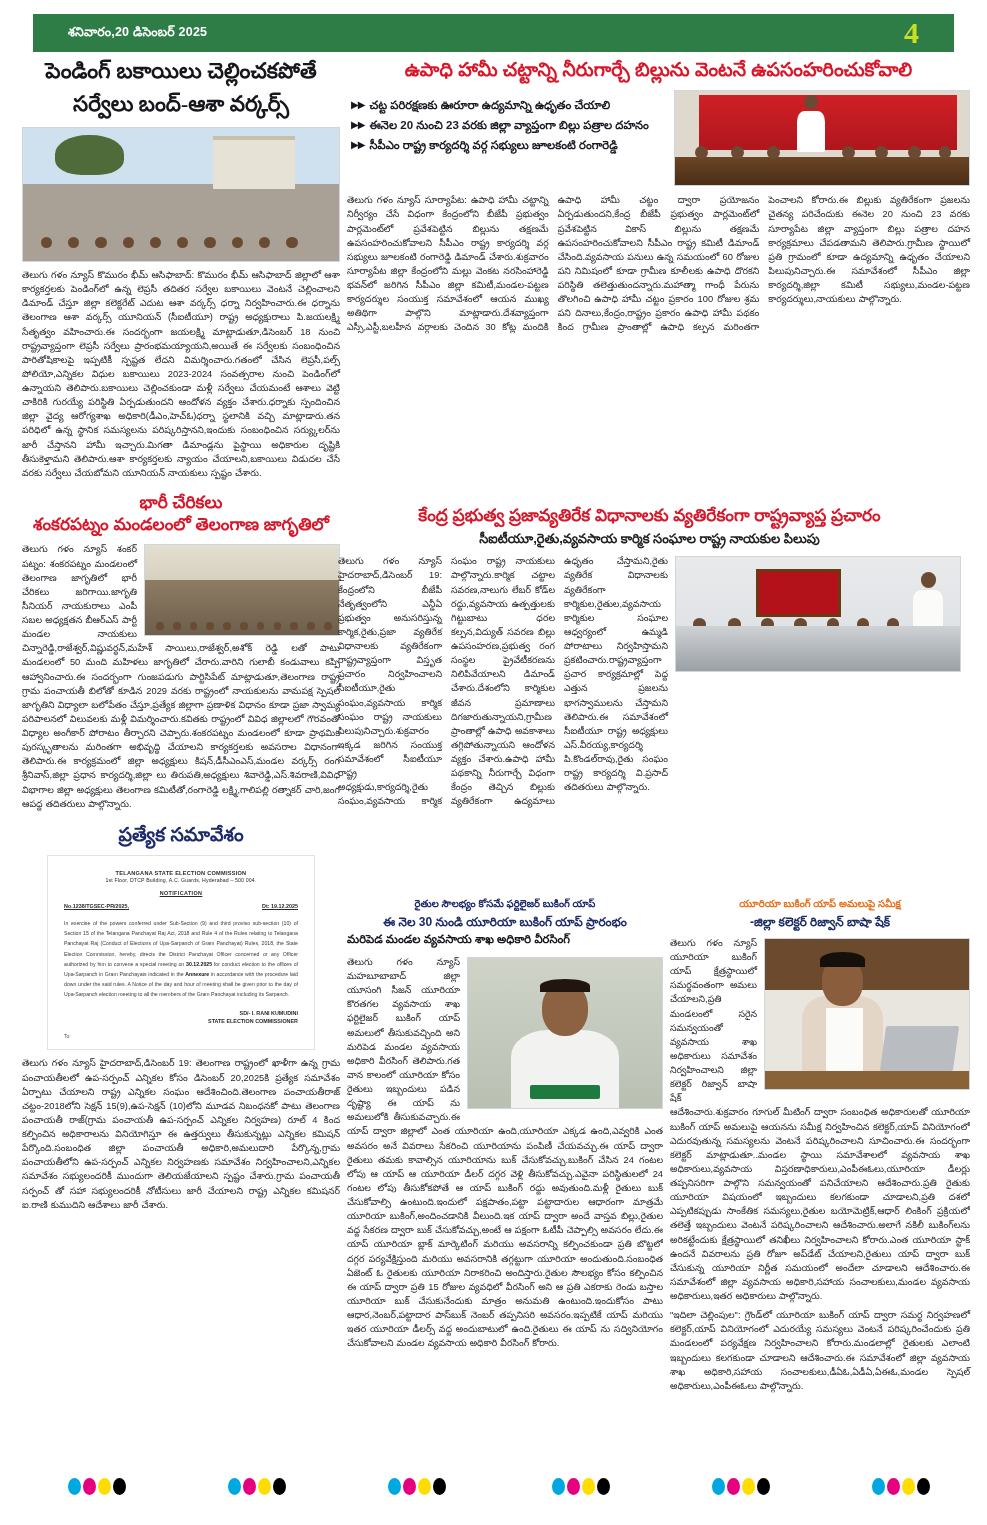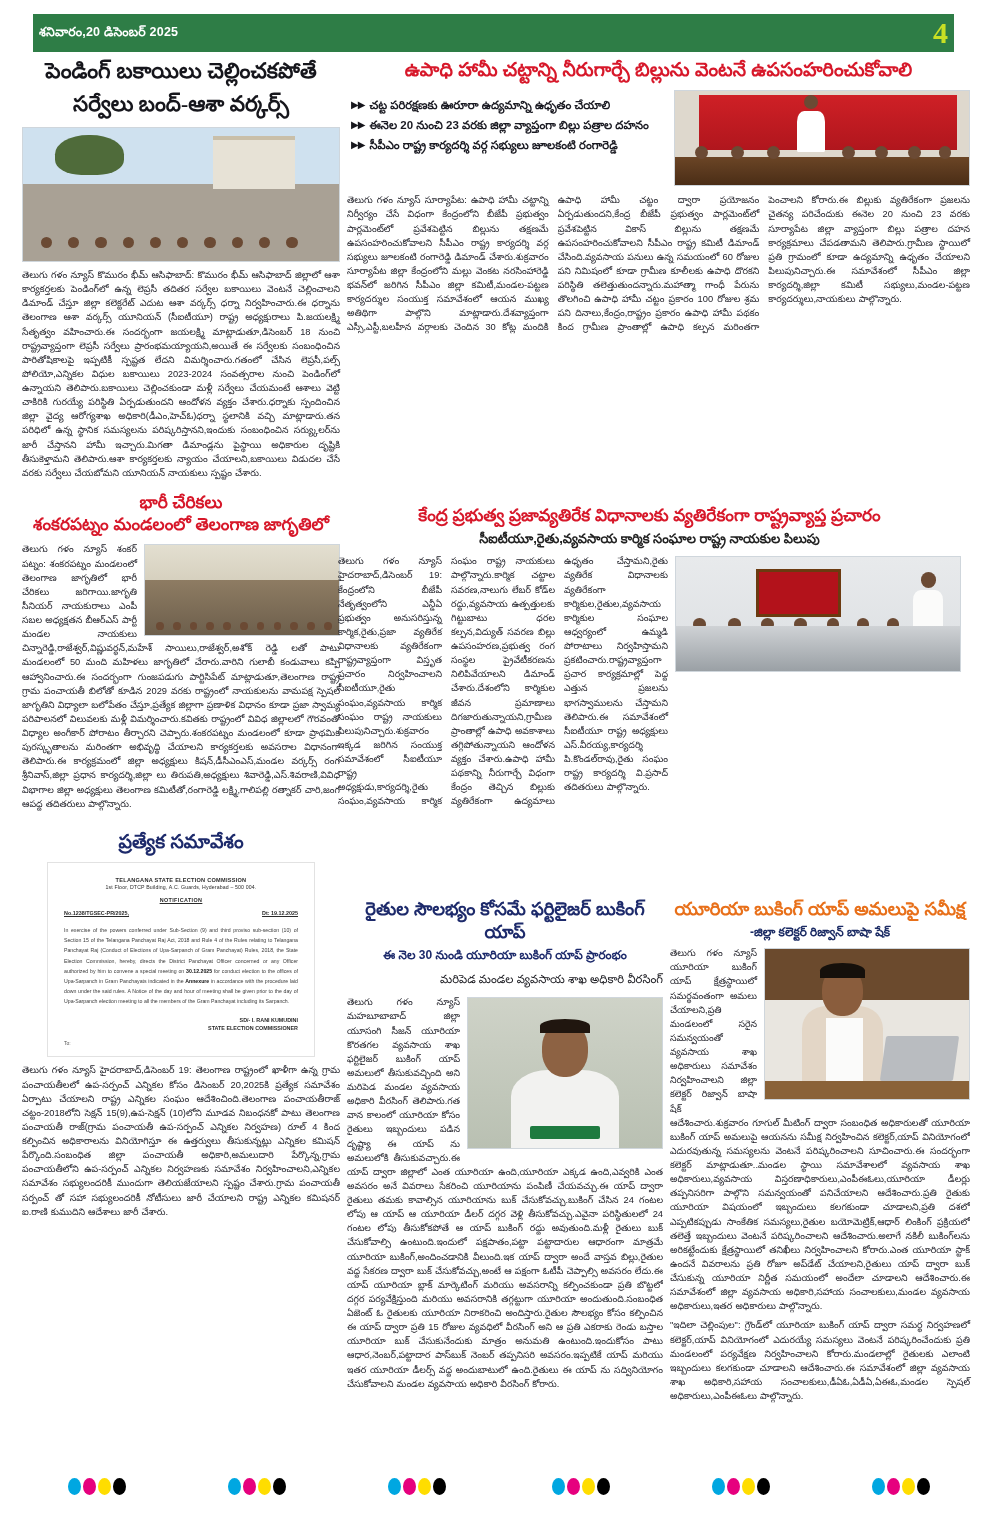--- a/index.html
+++ b/index.html
@@ -9,21 +9,21 @@
     font-family: "Liberation Sans", "DejaVu Sans", sans-serif;
     overflow: hidden;
   }
   .page { position: relative; width: 987px; height: 1525px; background:#fff; }
 
   
   .masthead {
     position: absolute; left: 33px; top: 14px; width: 921px; height: 38px;
     background: #2e7d46;
     display: flex; align-items: center; justify-content: space-between;
-    padding: 0 6px;
+    padding: 0 35px;
   }
   .masthead-date {
     color: #ffffff; font-size: 12.5px; font-weight: bold; letter-spacing: .2px;
   }
   .masthead-pageno {
     color: #c8e024; font-size: 30px; font-weight: bold; line-height: 1;
     font-family: "Liberation Serif", "DejaVu Serif", serif;
   }
 
   
@@ -35,29 +35,29 @@
     text-align: center; font-weight: bold; line-height: 1.28;
     font-family: "Liberation Sans", "DejaVu Sans", sans-serif;
   }
   .hl-black   { color: #16161c; }
   .hl-red     { color: #d7182a; }
   .hl-navy    { color: #1d2a6b; }
   .hl-orange  { color: #e8701a; }
   .hl-xl  { font-size: 21.5px; }
   .hl-lg  { font-size: 19px; }
   .hl-md  { font-size: 17px; }
-  .hl-sm  { font-size: 18px; }
+  .hl-sm  { font-size: 10px; }
   .subhl {
     text-align:center; font-weight: bold; color:#1d2a6b;
     font-size: 13px; line-height: 1.35; margin-top: 3px;
   }
   .subhl-dark { color:#222; }
   .byline-cap {
-    text-align:right; font-weight:normal; color:#15151b;
-    font-size:11.5px; margin-top:10px;
+    text-align:left; font-weight:bold; color:#15151b;
+    font-size:11.5px; margin-top:3px;
   }
 
   
   .bullets { margin: 8px 0 0 4px; }
   .bullet-row {
     display: flex; align-items: flex-start; gap: 5px;
     margin-bottom: 5px; font-size: 11.5px; color: #1a1a22; font-weight: 600;
     line-height: 1.3;
   }
   .bullet-mark { color: #16161c; font-size: 10px; line-height: 1.35; letter-spacing:-1px; }
@@ -284,21 +284,21 @@
                 <div class="head"></div>
                 <div class="body" style="background:#ede6d6;"></div>
               </div>
           </div>
         </div>
         <div class="body-text">తెలుగు గళం న్యూస్ శంకర్ పట్నం: శంకరపట్నం మండలంలో తెలంగాణ జాగృతిలో భారీ చేరికలు జరిగాయి.జాగృతి సీనియర్ నాయకురాలు ఎంపీ సబల అధ్యక్షతన బీఆర్ఎస్ పార్టీ మండల నాయకులు చిన్నారెడ్డి,రాజేశ్వర్,విష్ణువర్ధన్,మహేశ్ సాయిలు,రాజేశ్వర్,అశోక్ రెడ్డి లతో పాటు మండలంలో 50 మంది మహిళలు జాగృతిలో చేరారు.వారిని గులాబీ కండువాలు కప్పి ఆహ్వానించారు.ఈ సందర్భంగా గుంజపడుగు పార్టిసిపేట్ మాట్లాడుతూ,తెలంగాణ రాష్ట్ర గ్రామ పంచాయతీ బిలోతో కూడిన 2029 వరకు రాష్ట్రంలో నాయకులను వామపక్ష స్పెషల్ జాగృతిని విధ్యాలా బలోపేతం చేస్తూ,ప్రత్యేక జిల్లాగా ప్రణాళిక విధానం కూడా ప్రజా స్వామ్య పరిపాలనలో విలువలకు మళ్లీ విమర్శించారు.కవితకు రాష్ట్రంలో వివిధ జిల్లాలలో గౌరవంతో విధ్యాల అంగీకార్ పోరాటం తీర్చారని చెప్పారు.శంకరపట్నం మండలంలో కూడా ప్రాథమిక పురస్కృతాలను మరింతగా అభివృద్ధి చేయాలని కార్యకర్తలకు అవసరాల విధానంగా తెలిపారు.ఈ కార్యక్రమంలో జిల్లా అధ్యక్షులు కిషన్,డీసీఎంఎస్,మండల వర్కర్స్ రంగ శ్రీనివాస్,జిల్లా ప్రధాన కార్యదర్శి,జిల్లా లు తిరుపతి,అధ్యక్షులు శివారెడ్డి,ఎస్.శివరాణి,వివిధ విభాగాల జిల్లా అధ్యక్షులు తెలంగాణ కమిటీతో,రంగారెడ్డి లక్ష్మి,గాలిపల్లి రత్నాకర్ చారి,జంగ ఆపద్ద తదితరులు పాల్గొన్నారు.</div>
       </div>
     </div>
 
     <div style="margin-top:12px;">
-      <div class="hl hl-navy hl-lg" style="margin-top:19px;">ప్రత్యేక సమావేశం</div>
+      <div class="hl hl-navy hl-lg" style="margin-top:12px;">ప్రత్యేక సమావేశం</div>
 
       <div class="notif">
         <div class="notif-h1">TELANGANA STATE ELECTION COMMISSION</div>
         <div class="notif-h2">1st Floor, DTCP Building, A.C. Guards, Hyderabad – 500 004.</div>
         <div class="notif-h3">NOTIFICATION</div>
         <div class="notif-row">
           <span>No.1238/TGSEC-PR/2025,</span>
           <span>Dt: 19.12.2025</span>
         </div>
         <div class="notif-body">

